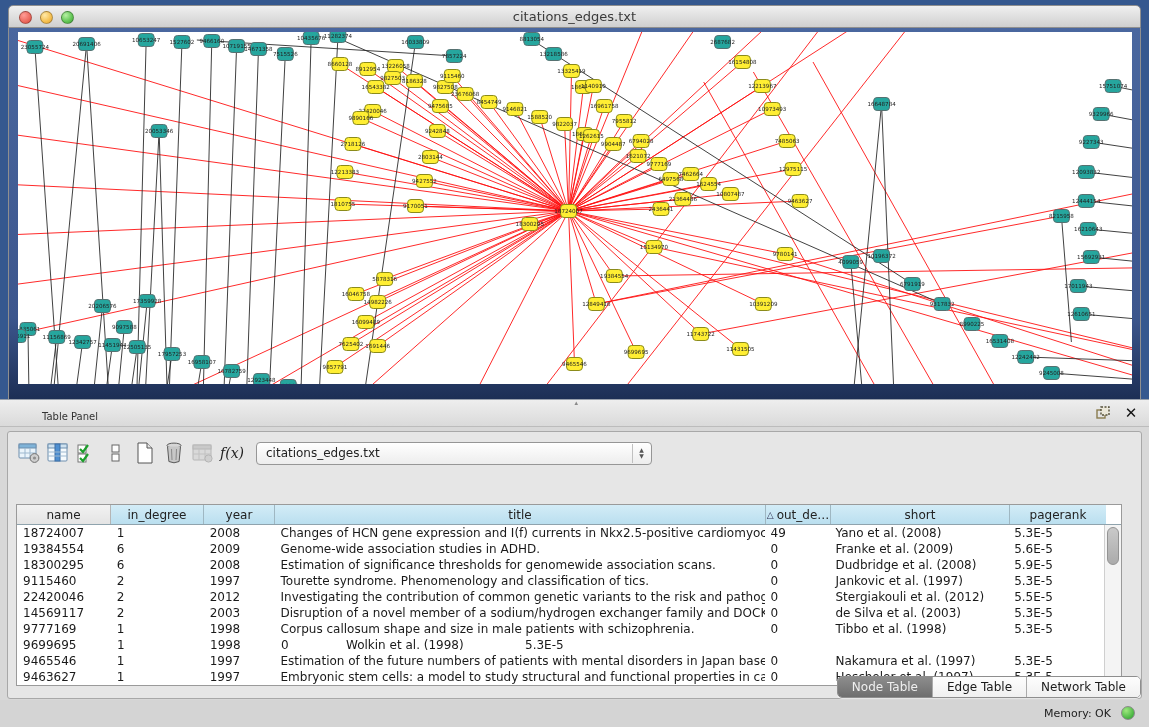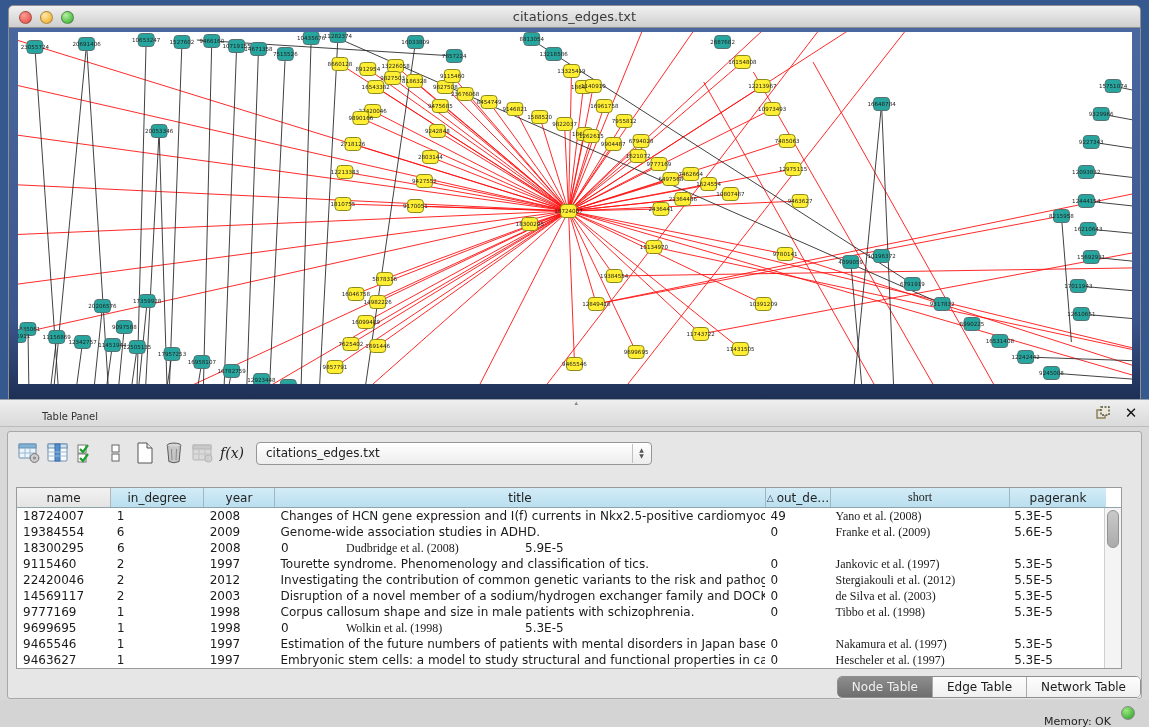--- a/index.html
+++ b/index.html
@@ -56,49 +56,49 @@
     border:1px solid #969696; border-radius:4px;
     display:flex; align-items:center; font-size:12px; color:#222;
     padding-left:9px; position:relative;
   }
   .dropdown .stepper {
     position:absolute; right:1px; top:1px; bottom:1px; width:18px;
     border-left:1px solid #c0c0c0; display:flex; flex-direction:column;
     align-items:center; justify-content:center; color:#555; font-size:6px; line-height:6px;
   }
 
-  .data-table { position:absolute; top:55px; left:8px; width:1106px; height:182px; background:#fff; border:1px solid #9a9a9a; font-size:12px; }
+  .data-table { position:absolute; top:72px; left:8px; width:1106px; height:182px; background:#fff; border:1px solid #9a9a9a; font-size:12px; }
   .thead { display:flex; height:20px; border-bottom:1px solid #8fa3ad; }
   .th {
     background:linear-gradient(#d3ecf7,#badfef); border-right:1px solid #9fb7c2;
     display:flex; align-items:center; justify-content:center;
     font-size:12px; color:#222; overflow:hidden; white-space:nowrap;
   }
   .th.gray { background:linear-gradient(#f2f2f2,#e4e4e4); border-right:1px solid #b5b5b5; }
   .sort-tri { font-size:9px; margin-right:3px; color:#335; }
   .tbody { position:absolute; top:20px; left:0; right:17px; bottom:0; overflow:hidden; }
   .tr { display:flex; height:16px; line-height:16px; }
   .td { padding-left:6px; overflow:hidden; white-space:nowrap; color:#1a1a1a; font-size:12px; }
   .vscroll {
     position:absolute; top:20px; right:0; width:17px; bottom:0;
     background:#f4f4f4; border-left:1px solid #cfcfcf;
   }
   .vscroll .thumb { position:absolute; top:2px; left:2px; width:12px; height:38px; background:linear-gradient(#c9c9c9,#ababab); border:1px solid #939393; border-radius:6px; }
 
   
-  .c0{width:94px;} .c1{width:93px;} .c2{width:71px;} .c3{width:491px;} .c4{width:65px;} .c5{width:179px;font-family:Liberation Serif, serif;} .c6{width:96px; border-right:none;}
+  .c0{width:94px;} .c1{width:93px;} .c2{width:71px;} .c3{width:491px;} .c4{width:65px;} .c5{width:179px;} .c6{width:96px; border-right:none;}
 
   .tabs-row { position:absolute; left:0; right:0; top:244px; display:flex; justify-content:flex-end; }
   .segmented { display:inline-flex; border:1px solid #8e8e8e; border-radius:5px; overflow:hidden; background:#fdfdfd; box-shadow:0 1px 0 rgba(255,255,255,.7); }
   .segment { padding:3px 14px; font-size:12px; color:#1a1a1a; border-right:1px solid #aaa; background:linear-gradient(#fdfdfd,#f0f0f0); }
   .segment:last-child { border-right:none; }
   .segment.selected { background:linear-gradient(#8d8d8d,#6e6e6e); color:#efefef; }
 
   .status-bar { position:absolute; left:0; bottom:0; width:1149px; height:27px; background:#d4d4d4; }
-  .memory { position:absolute; right:38px; top:7px; font-size:11px; color:#222;margin-top:8px; }
+  .memory { position:absolute; right:38px; top:7px; font-size:11px; color:#222; }
   .mem-dot {
     position:absolute; right:14px; top:6px; width:14px; height:14px; border-radius:50%;
     background:radial-gradient(circle at 35% 30%, #9ee87e, #4db845 65%, #2f9330); border:1px solid #8a8a8a;
   }
   .icon-svg { display:block; }
 </style>
 </head>
 <body>
 
 <div class="network-region">
@@ -848,20 +848,21 @@
             <div class="td c2">2009</div>
             <div class="td c3">Genome-wide association studies in ADHD.</div>
             <div class="td c4">0</div>
             <div class="td c5">Franke et al. (2009)</div>
             <div class="td c6">5.6E-5</div>
           </div>
           <div class="tr">
             <div class="td c0">18300295</div>
             <div class="td c1">6</div>
             <div class="td c2">2008</div>
+            <div class="td c3">Estimation of significance thresholds for genomewide association scans.</div>
             <div class="td c4">0</div>
             <div class="td c5">Dudbridge et al. (2008)</div>
             <div class="td c6">5.9E-5</div>
           </div>
           <div class="tr">
             <div class="td c0">9115460</div>
             <div class="td c1">2</div>
             <div class="td c2">1997</div>
             <div class="td c3">Tourette syndrome. Phenomenology and classification of tics.</div>
             <div class="td c4">0</div>

